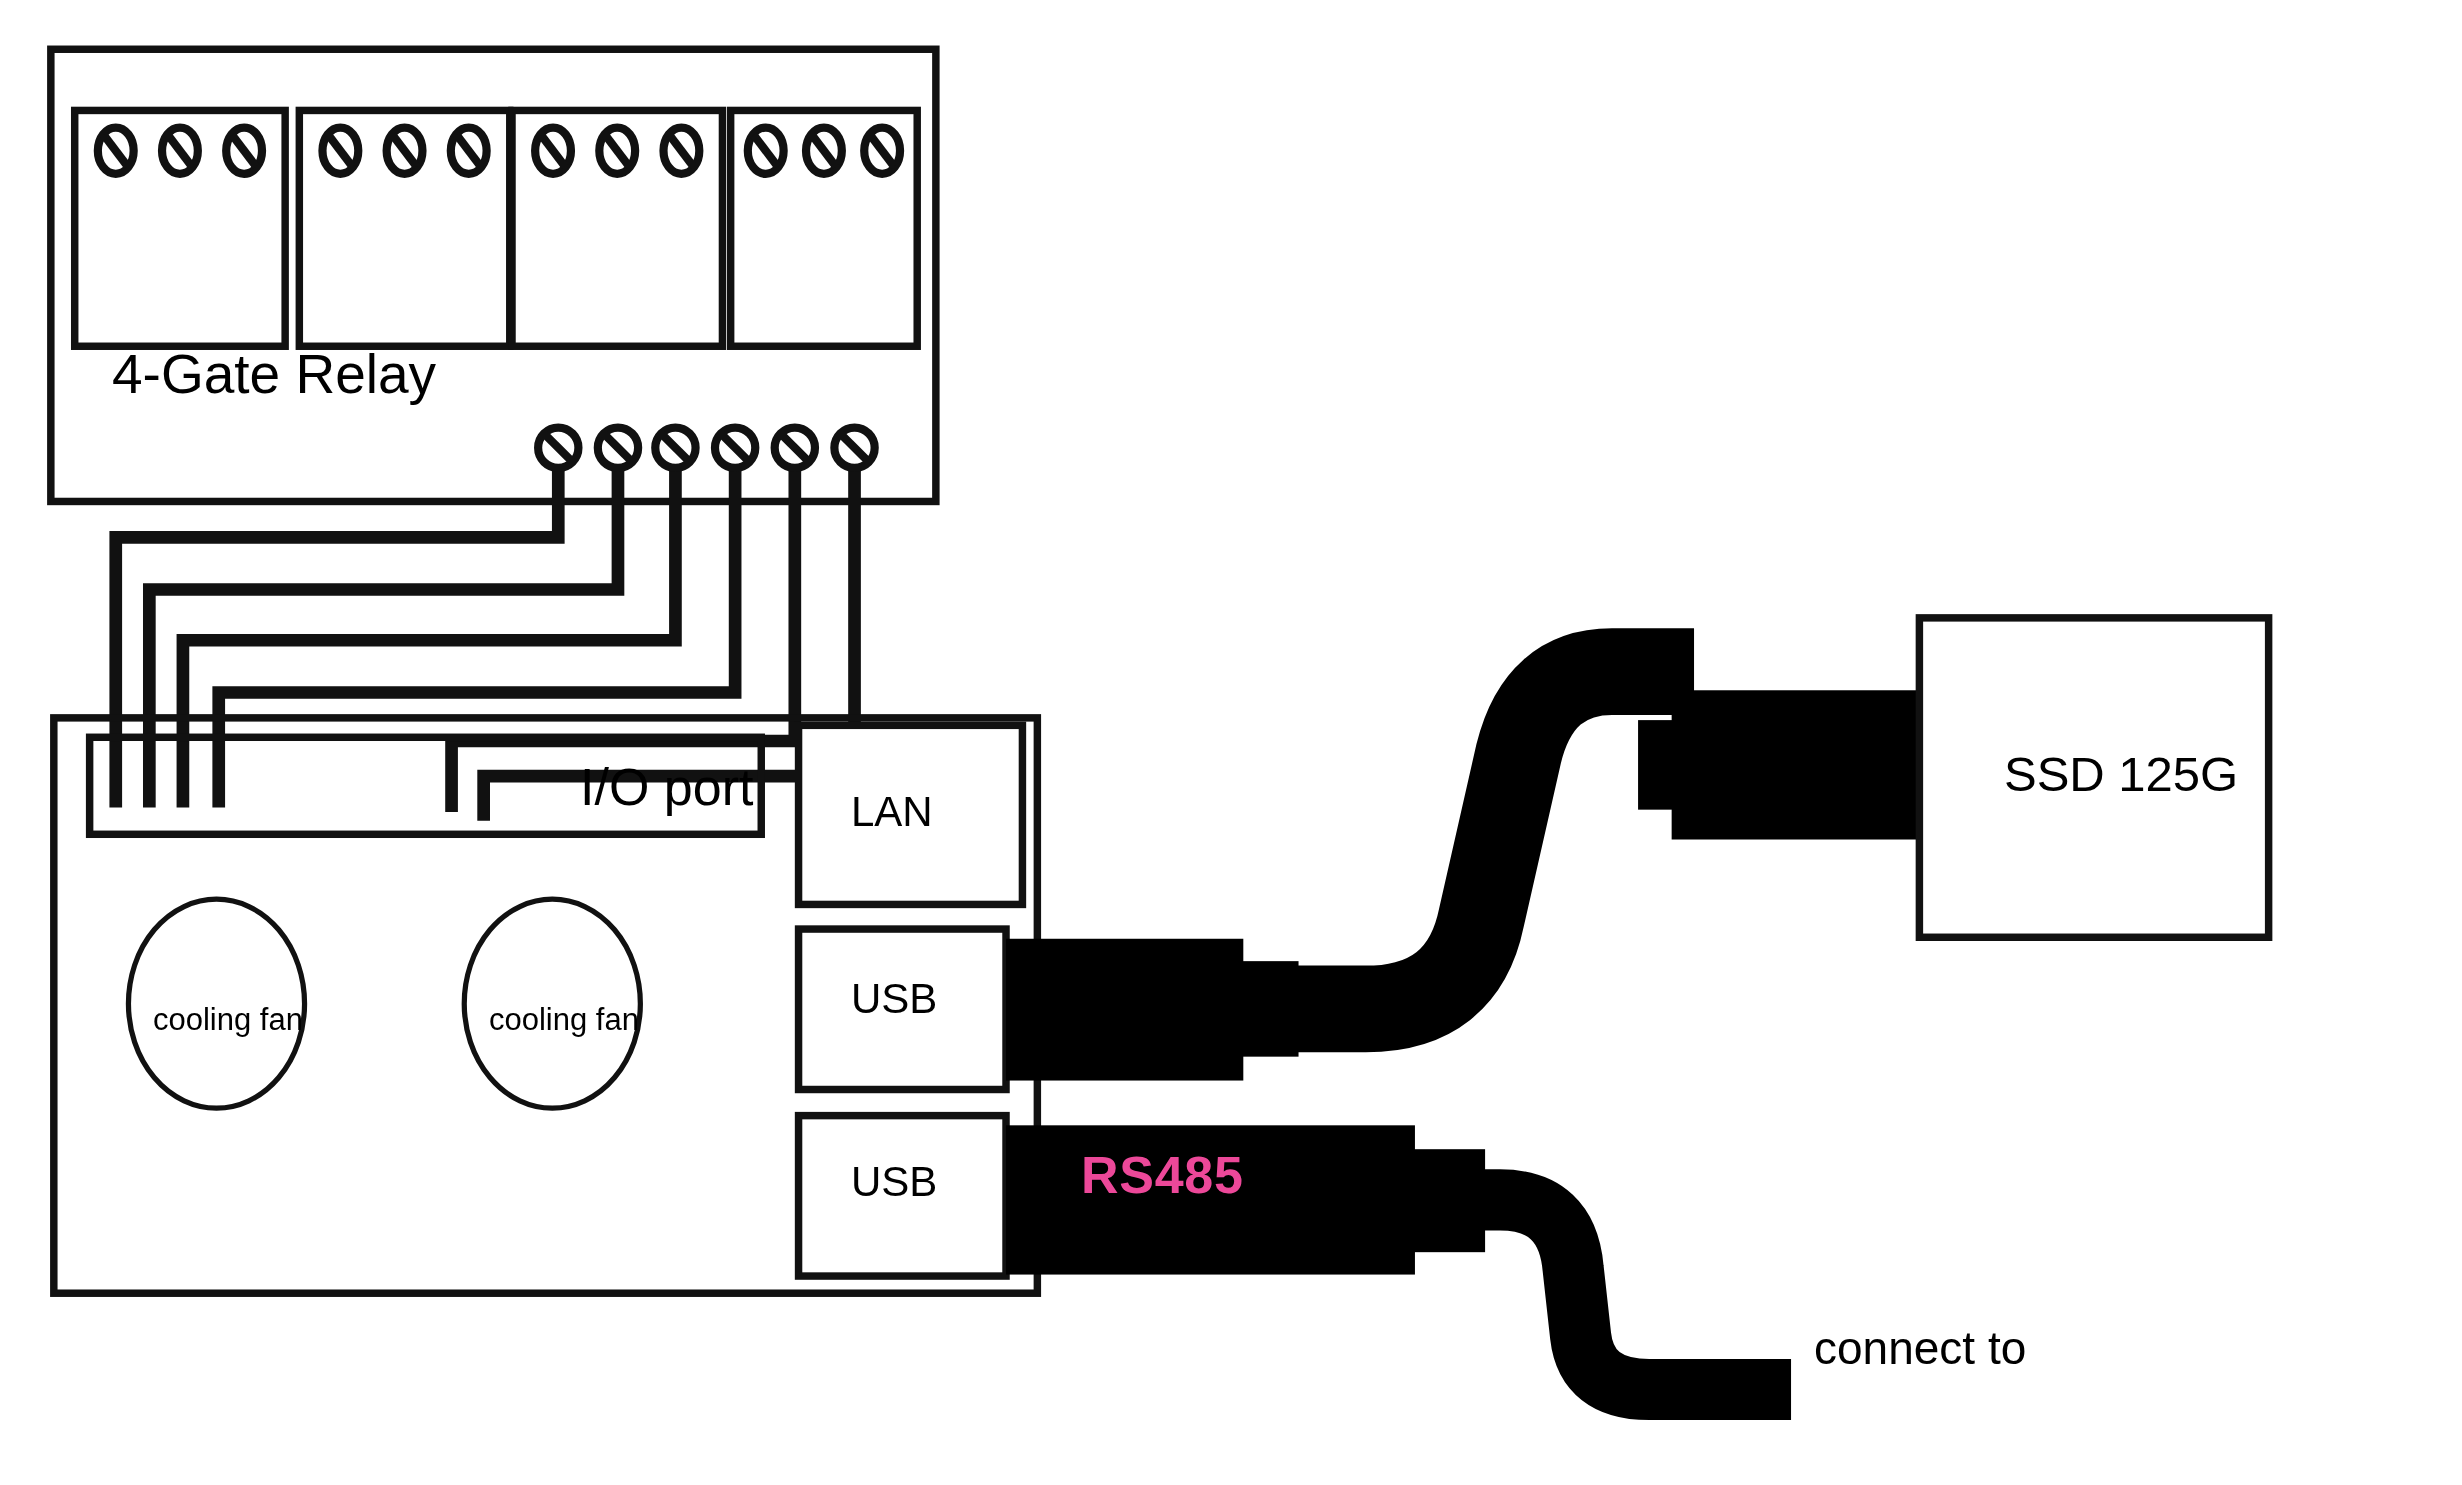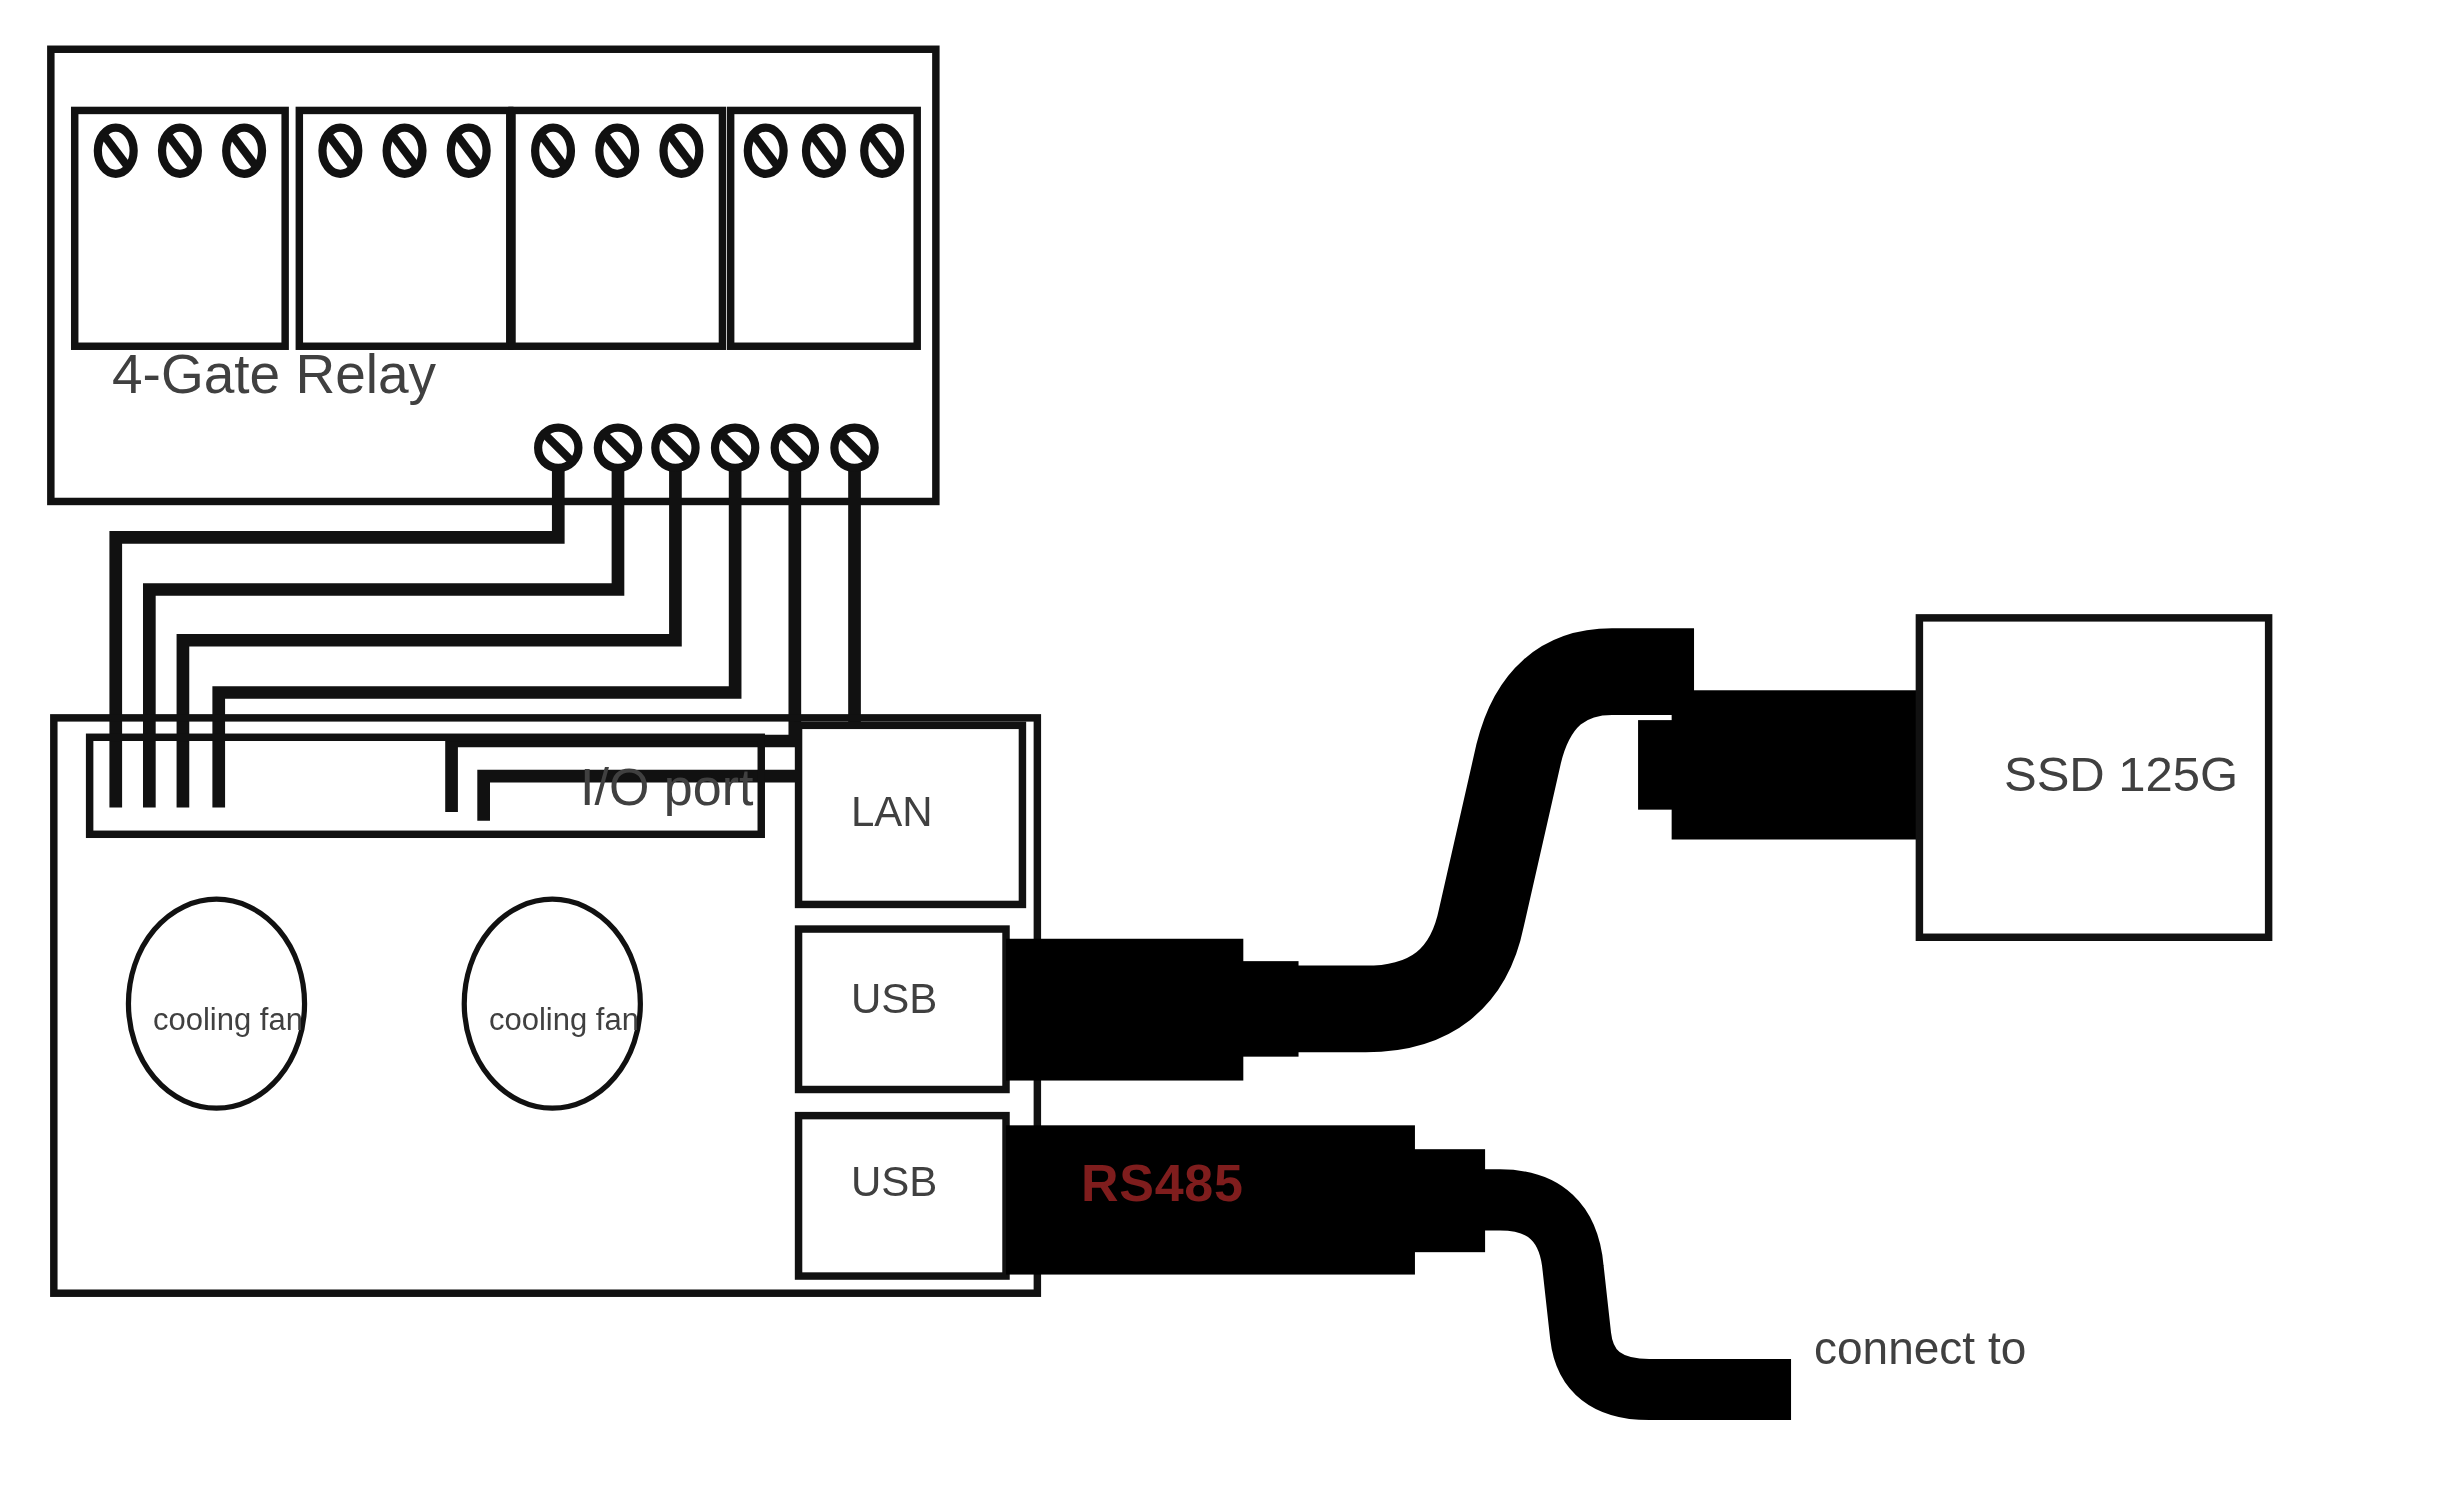--- a/index.html
+++ b/index.html
@@ -16,35 +16,35 @@
     overflow: hidden;
   }
   #diagram {
     position: absolute;
     inset: 0;
     width: 2462px;
     height: 1485px;
   }
   .lbl {
     position: absolute;
-    color: #404040;
+    color: #000000;
     font-family: "Liberation Sans", sans-serif;
     white-space: nowrap;
     line-height: 1;
     user-select: none;
   }
   .lbl-relay   { left: 112px;  top: 347px;  font-size: 55px; }
   .lbl-io      { left: 580px;  top: 761px; font-size: 52px; }
   .lbl-fan1    { left: 153px;  top: 1004px; font-size: 31px; }
   .lbl-fan2    { left: 489px;  top: 1004px; font-size: 31px; }
   .lbl-pi      { left: 179px;  top: 1176px; font-size: 55px; }
   .lbl-lan     { left: 851px; top: 791px; font-size: 42px; text-align: right; }
   .lbl-usb1    { left: 851px; top: 978px; font-size: 42px; }
   .lbl-usb2    { left: 851px; top: 1161px; font-size: 42px; }
-  .lbl-rs485   { left: 1081px; top: 1149px; font-size: 52px; color:#7f1d1d; font-weight: 700; letter-spacing: 0.7px; margin-top: 8px;}
+  .lbl-rs485   { left: 1081px; top: 1149px; font-size: 52px; color:#ec4899; font-weight: 700; letter-spacing: 0.7px;}
   .lbl-ssd     { left: 2004px; top: 750px; font-size: 49px; }
   .lbl-sensor1 { left: 1814px; top: 1325px; font-size: 46px; }
   .lbl-sensor2 { left: 1814px; top: 1396px; font-size: 46px; }
 </style>
 </head>
 <body>
 
 <div id="stage">
 
   <svg id="diagram" viewBox="0 0 3299 1990" xmlns="http://www.w3.org/2000/svg">

